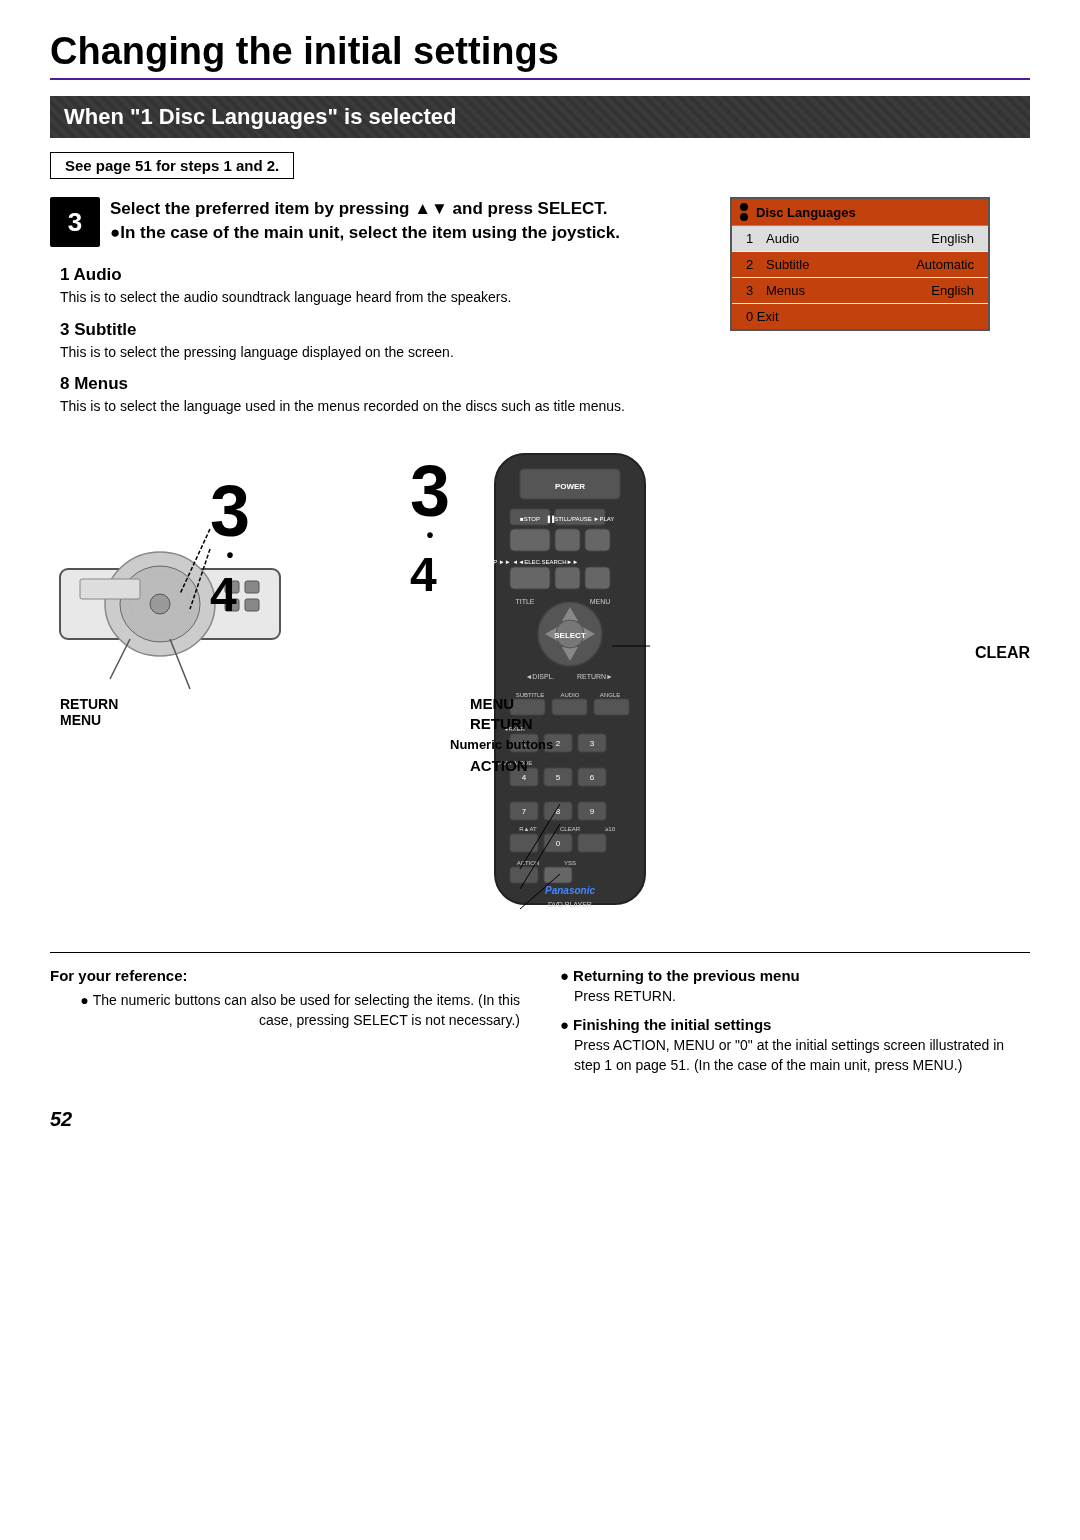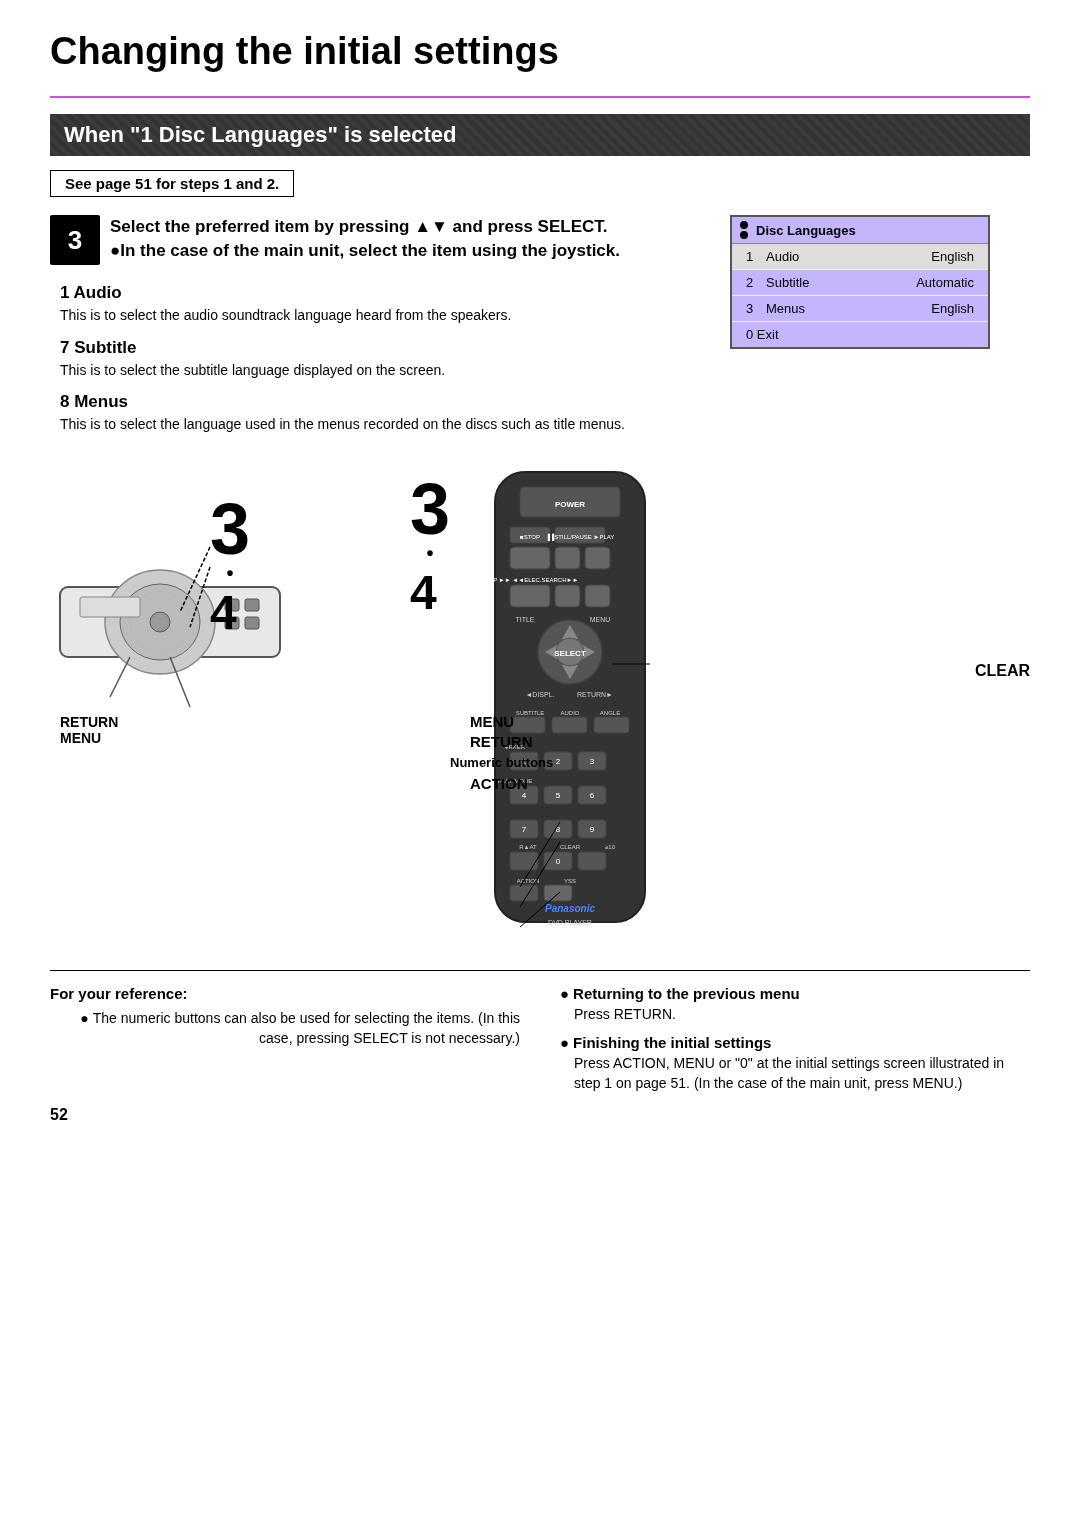--- a/index.html
+++ b/index.html
@@ -10,22 +10,22 @@
       font-family: Arial, Helvetica, sans-serif;
       font-size: 15px;
       color: #000;
       padding: 30px 50px 40px 50px;
     }
 
     
     .page-title {
       font-size: 38px;
       font-weight: bold;
-      border-bottom: 2px solid #d946ef;
-      padding-bottom: 23px;
+      border-bottom: 2px solid #4c1d95;
+      padding-bottom: 5px;
       margin-bottom: 16px;
     }
 
     
     .section-header {
       background: #333;
       color: #fff;
       font-size: 22px;
       font-weight: bold;
       padding: 8px 14px;
@@ -111,21 +111,21 @@
     }
 
     .sub-item-desc {
       font-size: 14px;
       line-height: 1.4;
     }
 
     
     .screen-ui {
       border: 2px solid #555;
-      background: #c4b5fd;
+      background: #c2410c;
       width: 260px;
       padding: 0;
       margin-bottom: 16px;
       position: relative;
     }
 
     .screen-header {
       display: flex;
       align-items: center;
       padding: 4px 8px;
@@ -256,23 +256,24 @@
       line-height: 1.45;
       margin-left: 14px;
     }
 
     .bold-item {
       font-weight: bold;
     }
 
     
     .page-number {
-      font-size: 16px;
-      font-weight: bold;
-      margin-top: 12px;
+      font-size: 20px;
+      font-weight: bold;
+      margin-top: 32px;
+      font-style: italic;
     }
 
     .return-label-dvd {
       font-weight: bold;
       font-size: 14px;
       margin-top: 4px;
     }
 
     .menu-label-dvd {
       font-weight: bold;
@@ -305,22 +306,22 @@
         <div class="step-text sub-note">●In the case of the main unit, select the item using the joystick.</div>
       </div>
     </div>
 
     <div class="sub-items">
       <div class="sub-item">
         <div class="sub-item-title">1 Audio</div>
         <div class="sub-item-desc">This is to select the audio soundtrack language heard from the speakers.</div>
       </div>
       <div class="sub-item">
-        <div class="sub-item-title">7 Subtitle</div>
-        <div class="sub-item-desc">This is to select the subtitle language displayed on the screen.</div>
+        <div class="sub-item-title">3 Subtitle</div>
+        <div class="sub-item-desc">This is to select the pressing language displayed on the screen.</div>
       </div>
       <div class="sub-item">
         <div class="sub-item-title">8 Menus</div>
         <div class="sub-item-desc">This is to select the language used in the menus recorded on the discs such as title menus.</div>
       </div>
     </div>
   </div>
 
   <div class="right-panel">
 

